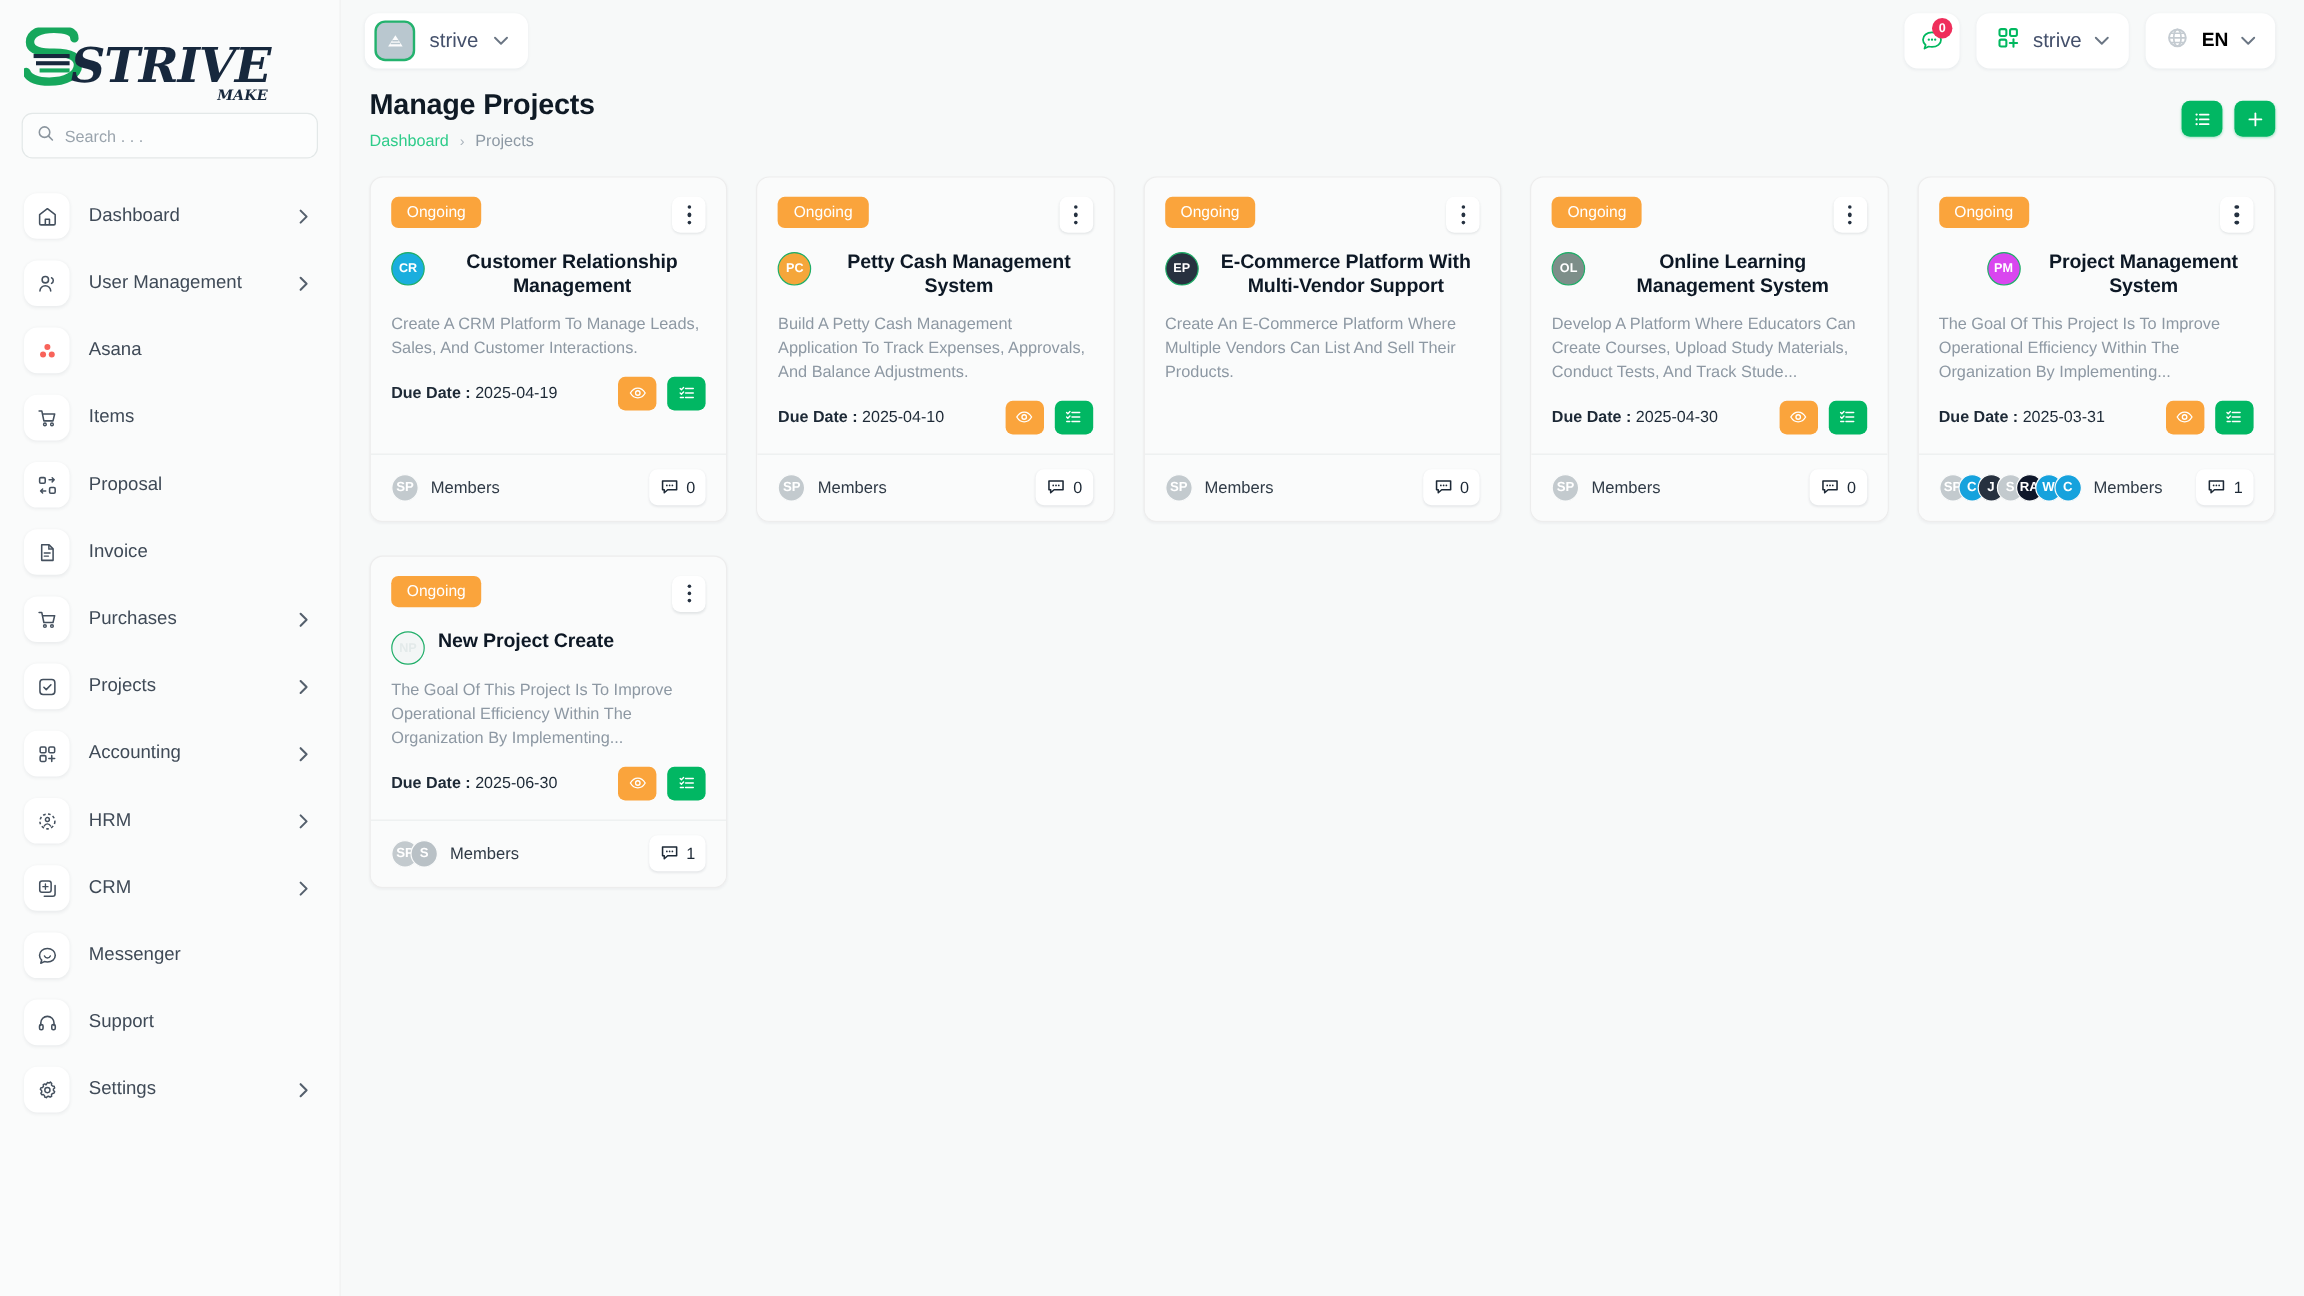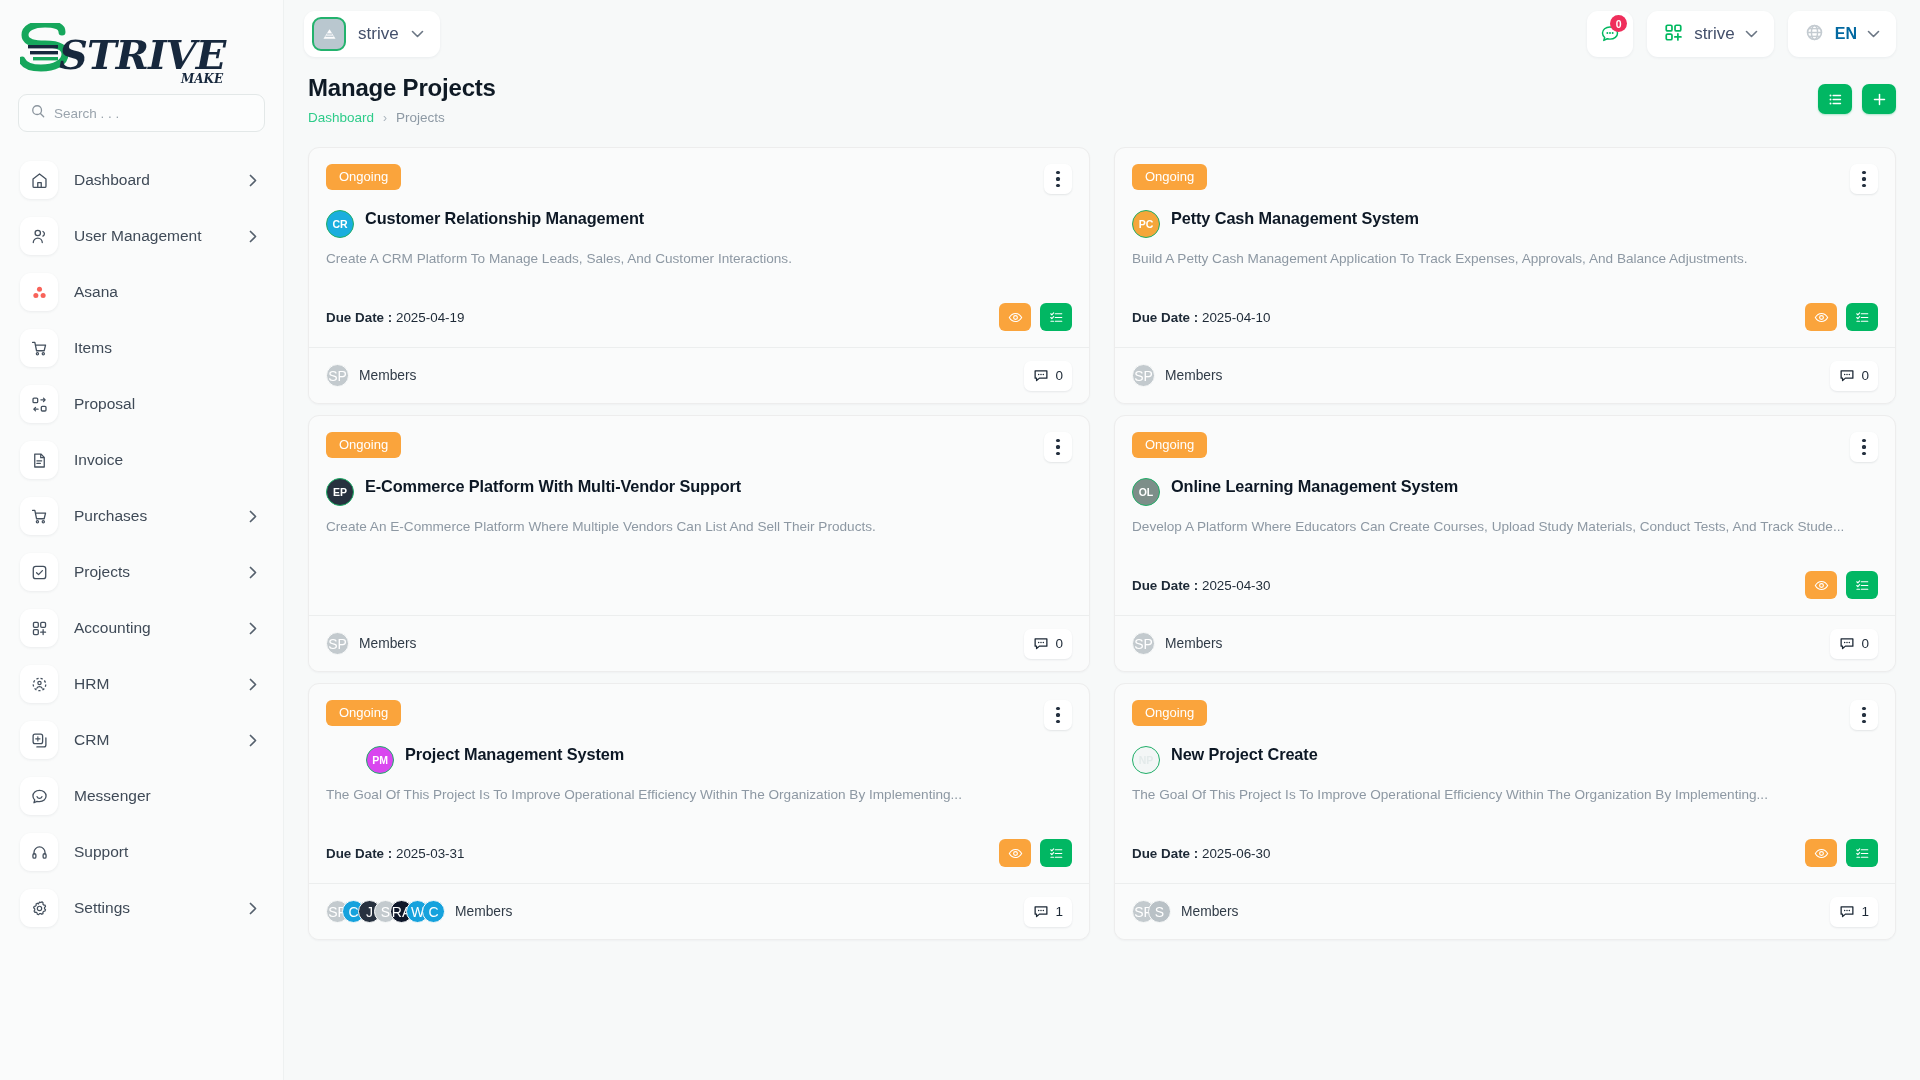--- a/index.html
+++ b/index.html
@@ -98,42 +98,42 @@
     background: #ef2e5b; color: #fff; font-size: 10.5px;
     display:flex; align-items:center; justify-content:center;
     padding: 0 4px; font-weight: 600;
   }
   .pill {
     display: flex; align-items: center; gap: 10px; height: 46px;
     background: #fff; border-radius: 11px; padding: 0 16px;
     box-shadow: 0 1px 3px rgba(25,40,60,.06);
   }
   .pill-txt { font-size: 17px; color: #44506b; }
-  .pill-txt.green { color: #0369a1; font-weight: 600; font-size: 16px; }
+  .pill-txt.green { color: #000000; font-weight: 600; font-size: 16px; }
 
   
   .page-head { padding: 6px 24px 0 24px; display: flex; align-items: flex-start; }
   .page-title { font-size: 24px; font-weight: 700; color: #0f1a25; letter-spacing: -.2px; }
   .crumbs { margin-top: 8px; display: flex; align-items: center; gap: 9px; font-size: 13.5px; }
   .crumb-link { color: #2ecc8a; }
   .crumb-sep { color: #aab4bd; font-size: 12px; }
   .crumb-cur { color: #8d99a4; }
   .head-actions { margin-left: auto; display: flex; gap: 10px; padding-top: 10px; }
   .gbtn {
     width: 34px; height: 30px; border-radius: 7px; background: #01b763;
     display: flex; align-items: center; justify-content: center;
     box-shadow: 0 1px 2px rgba(1,183,99,.3); cursor: pointer;
   }
 
   
   .grid {
     padding: 22px 24px 0 24px;
     display: grid;
-    grid-template-columns: repeat(2, 1fr);
-    gap: 11px 24px;
+    grid-template-columns: repeat(5, 1fr);
+    gap: 28px 24px;
     align-content: start;
   }
   .card {
     background: #fafbfb; border: 1px solid #ededed; border-radius: 11px;
     display: flex; flex-direction: column; overflow: hidden;
     box-shadow: 0 1px 2px rgba(20,35,50,.035);
   }
   .card-body { padding: 16px 17px 0 17px; flex: 1; display: flex; flex-direction: column; }
   .card-top { display: flex; align-items: flex-start; }
   .status {
@@ -175,21 +175,21 @@
   .abtn.green { background: #01b763; }
 
   .card-members {
     border-top: 1px solid #eceeee; background: #fafbfb;
     height: 56px; display: flex; align-items: center; padding: 0 17px; gap: 10px;
   }
   .av-stack { display: flex; }
   .mav {
     width: 23px; height: 23px; border-radius: 50%;
     display: flex; align-items: center; justify-content: center;
-    font-size: 14px; font-weight: 400; color: #fff;
+    font-size: 11px; font-weight: 700; color: #fff;
     border: 1.5px solid #fafbfb; margin-left: -7px;
   }
   .mav:first-child { margin-left: 0; }
   .members-label { font-size: 13.8px; color: #303b47; }
   .comment-chip {
     margin-left: auto; background: #fff; border-radius: 7px;
     height: 30px; min-width: 46px; display: flex; align-items: center;
     justify-content: center; gap: 6px; padding: 0 9px;
     box-shadow: 0 1px 2px rgba(20,35,50,.09);
   }

